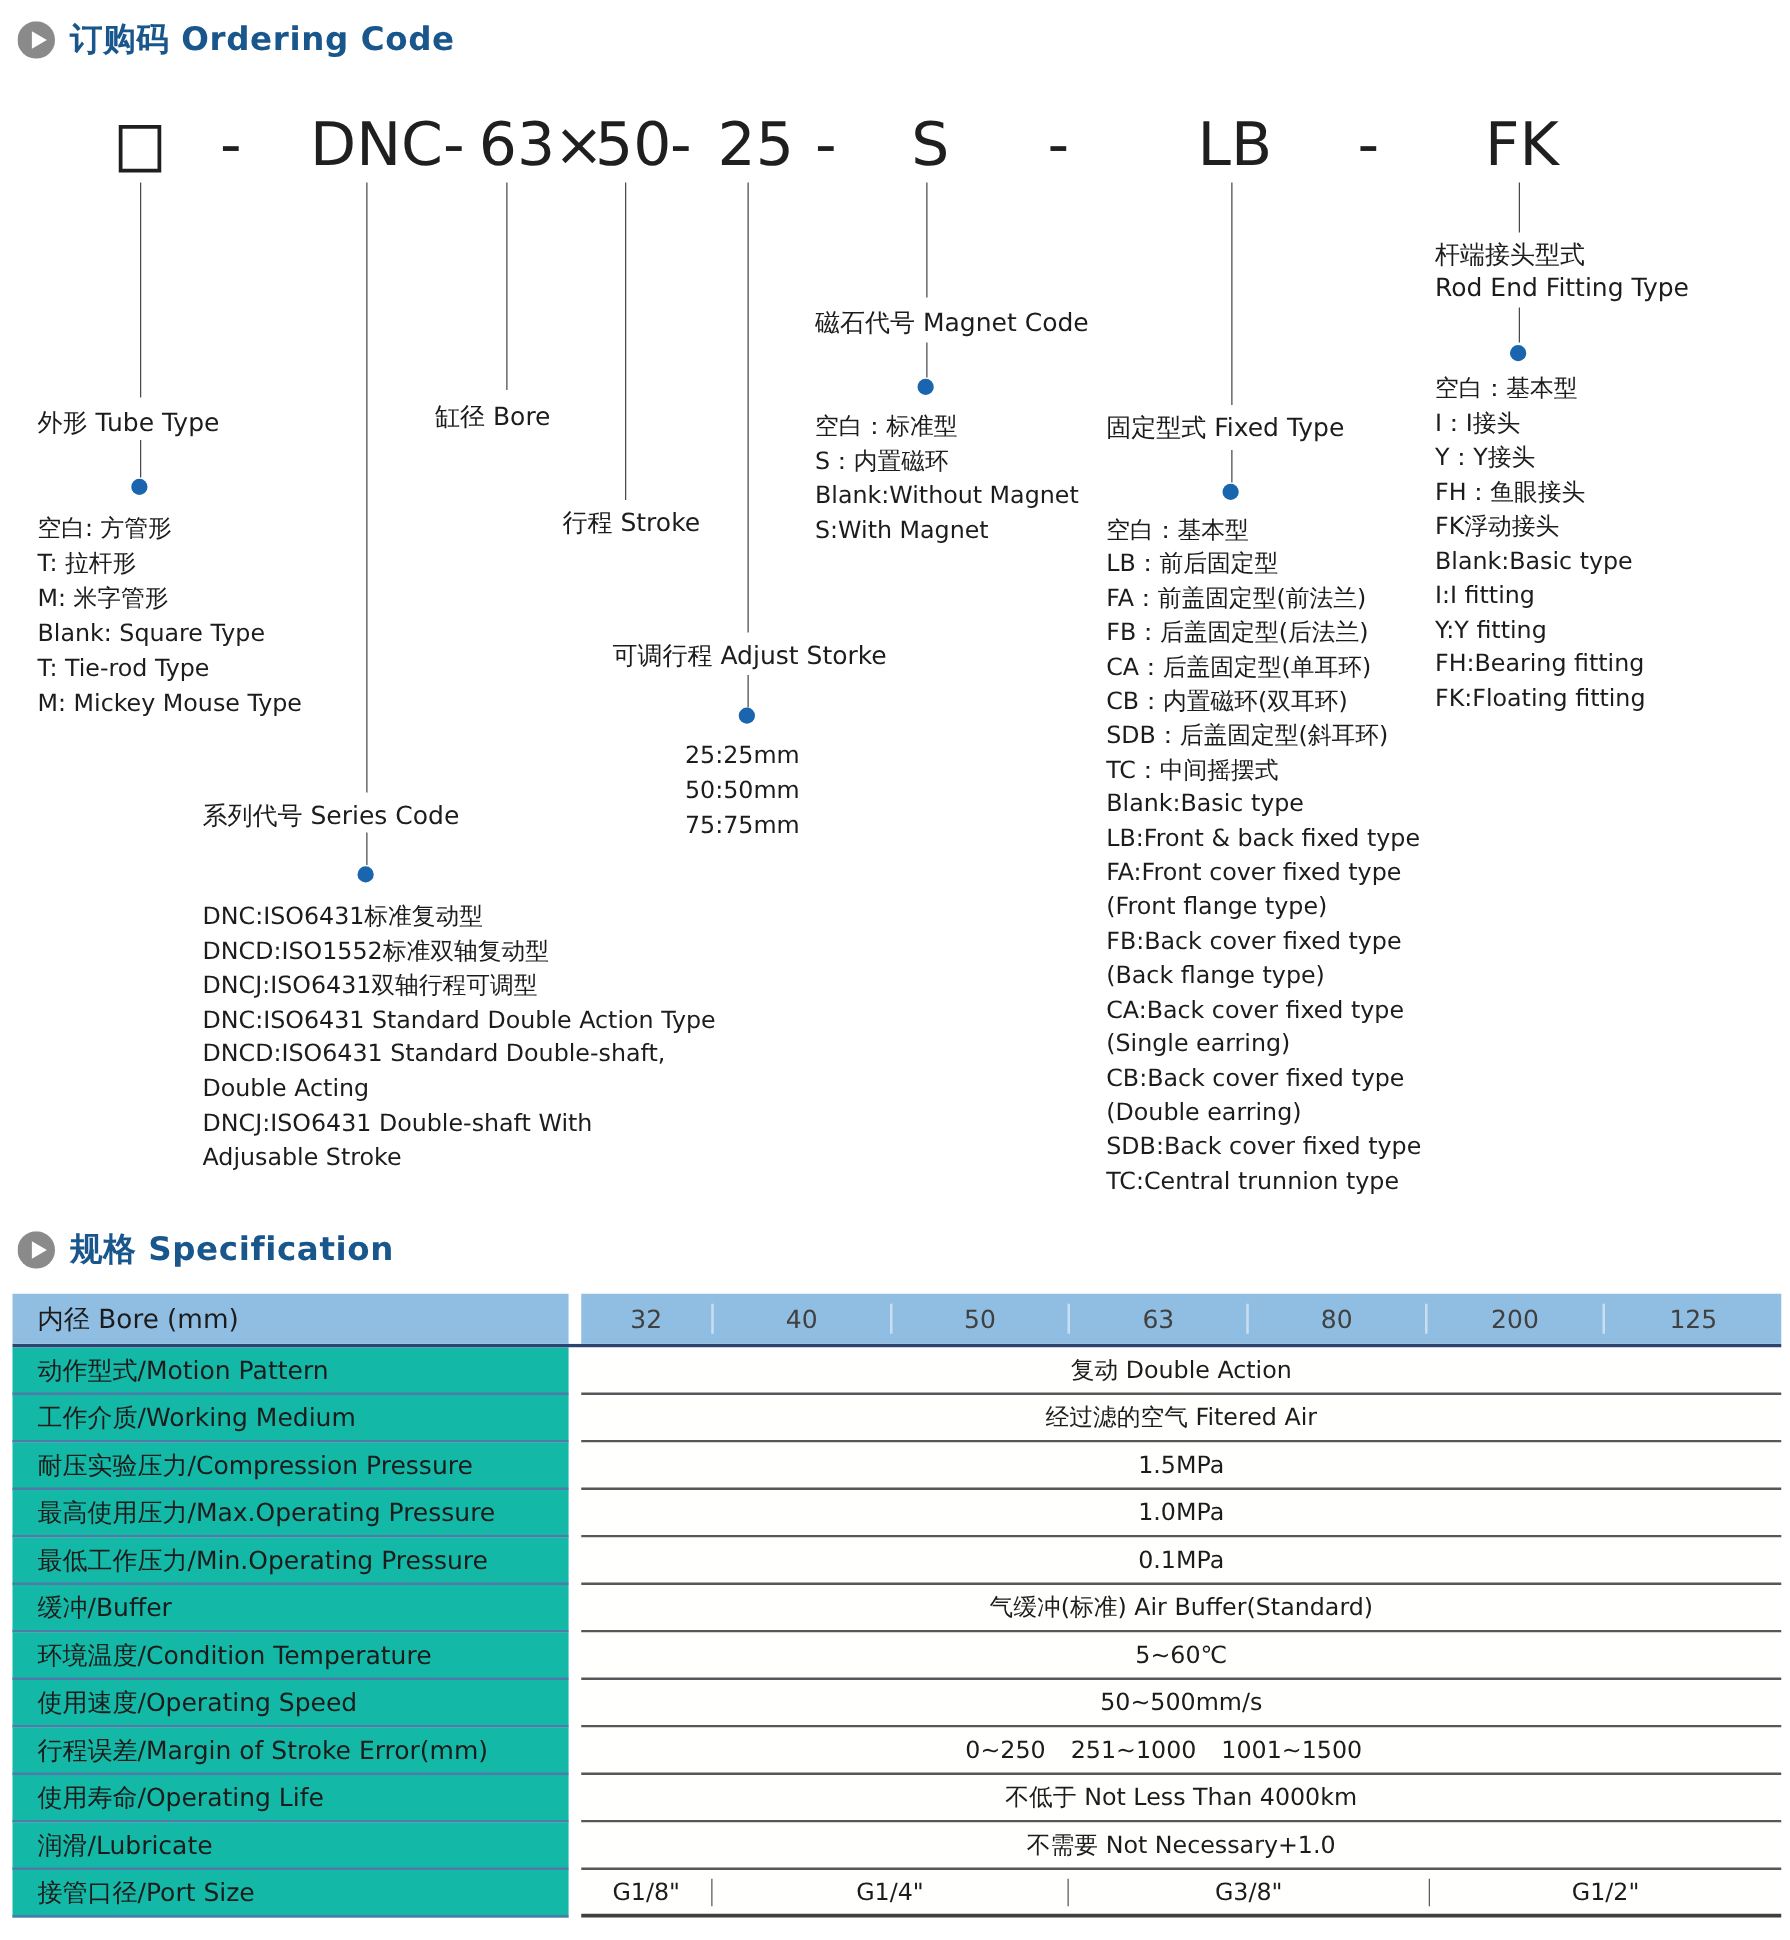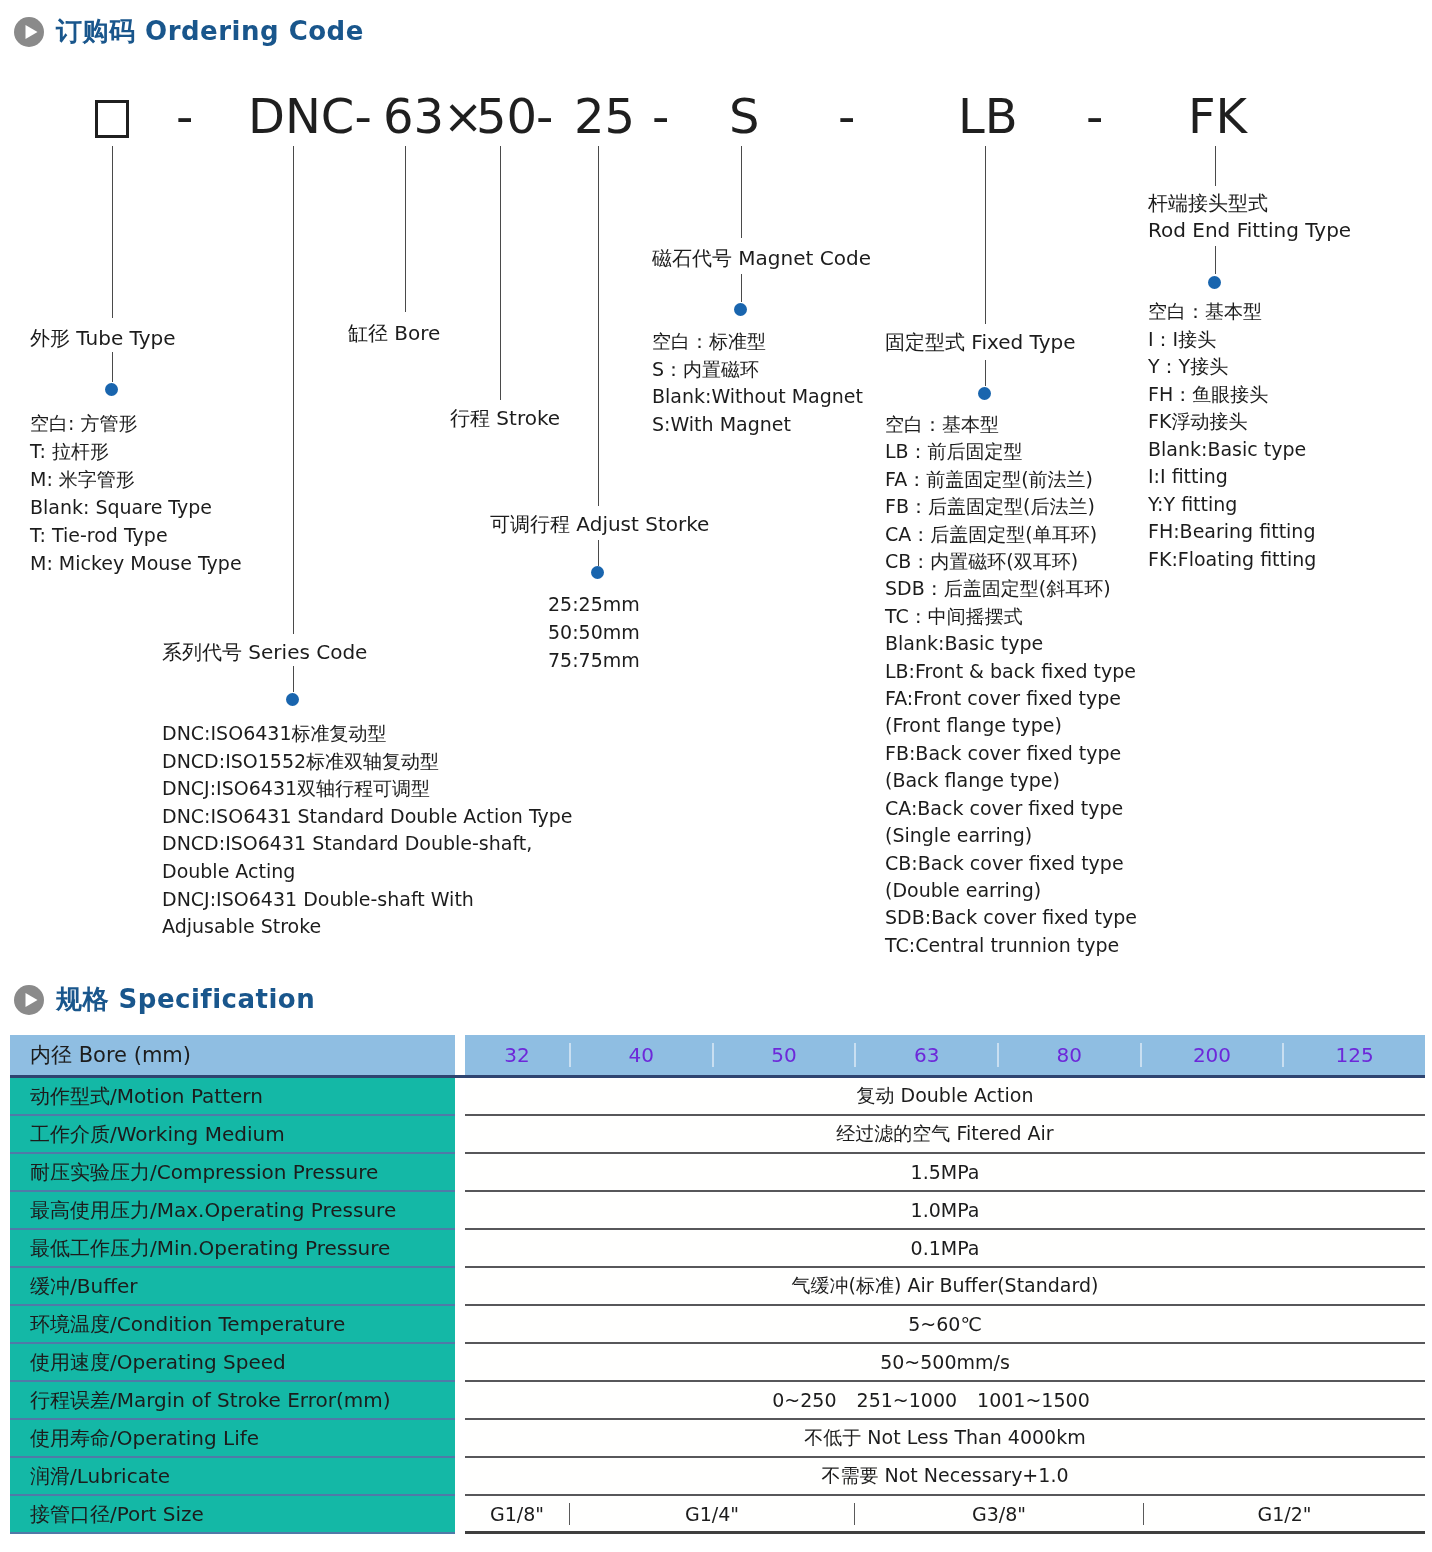--- a/index.html
+++ b/index.html
@@ -20,21 +20,21 @@
   .srow{display:flex;height:38px;}
   .srow.header{height:40px;border-bottom:3px solid #2E4470;}
   .slabel{width:445px;background:#14b8a6;display:flex;align-items:center;padding-left:20px;
           box-sizing:border-box;border-bottom:2px solid #507AA8;font-size:20px;white-space:nowrap;}
   .srow.header .slabel{background:#8FBEE2;border-bottom:none;font-size:21px;}
   .sgap{width:10px;background:#ffffff;}
   .svals{flex:1;display:flex;align-items:center;justify-content:center;
          border-bottom:2px solid #57575a;background:#fffffe;white-space:nowrap;}
   .srow.header .svals{border-bottom:none;background:#8FBEE2;display:grid;
                       grid-template-columns:104px repeat(6,1fr);padding:0;}
-  .hcol{display:flex;align-items:center;justify-content:center;color:#6d28d9;font-size:20px;}
+  .hcol{display:flex;align-items:center;justify-content:center;color:#404040;font-size:20px;}
   .hcol + .hcol{border-left:2px solid #C9DFF1;}
   .svals.multi .inner{display:flex;gap:20px;transform:translateX(-14px);}
   .svals.port{display:grid;grid-template-columns:104px 285px 289px 282px;padding:0;border-bottom:3px solid #3f3f3f;}
   .pcell{display:flex;align-items:center;justify-content:center;}
   .pcell + .pcell{border-left:1px solid #5a5a5a;}
 </style>
 </head>
 <body>
 
 <div class="page">

